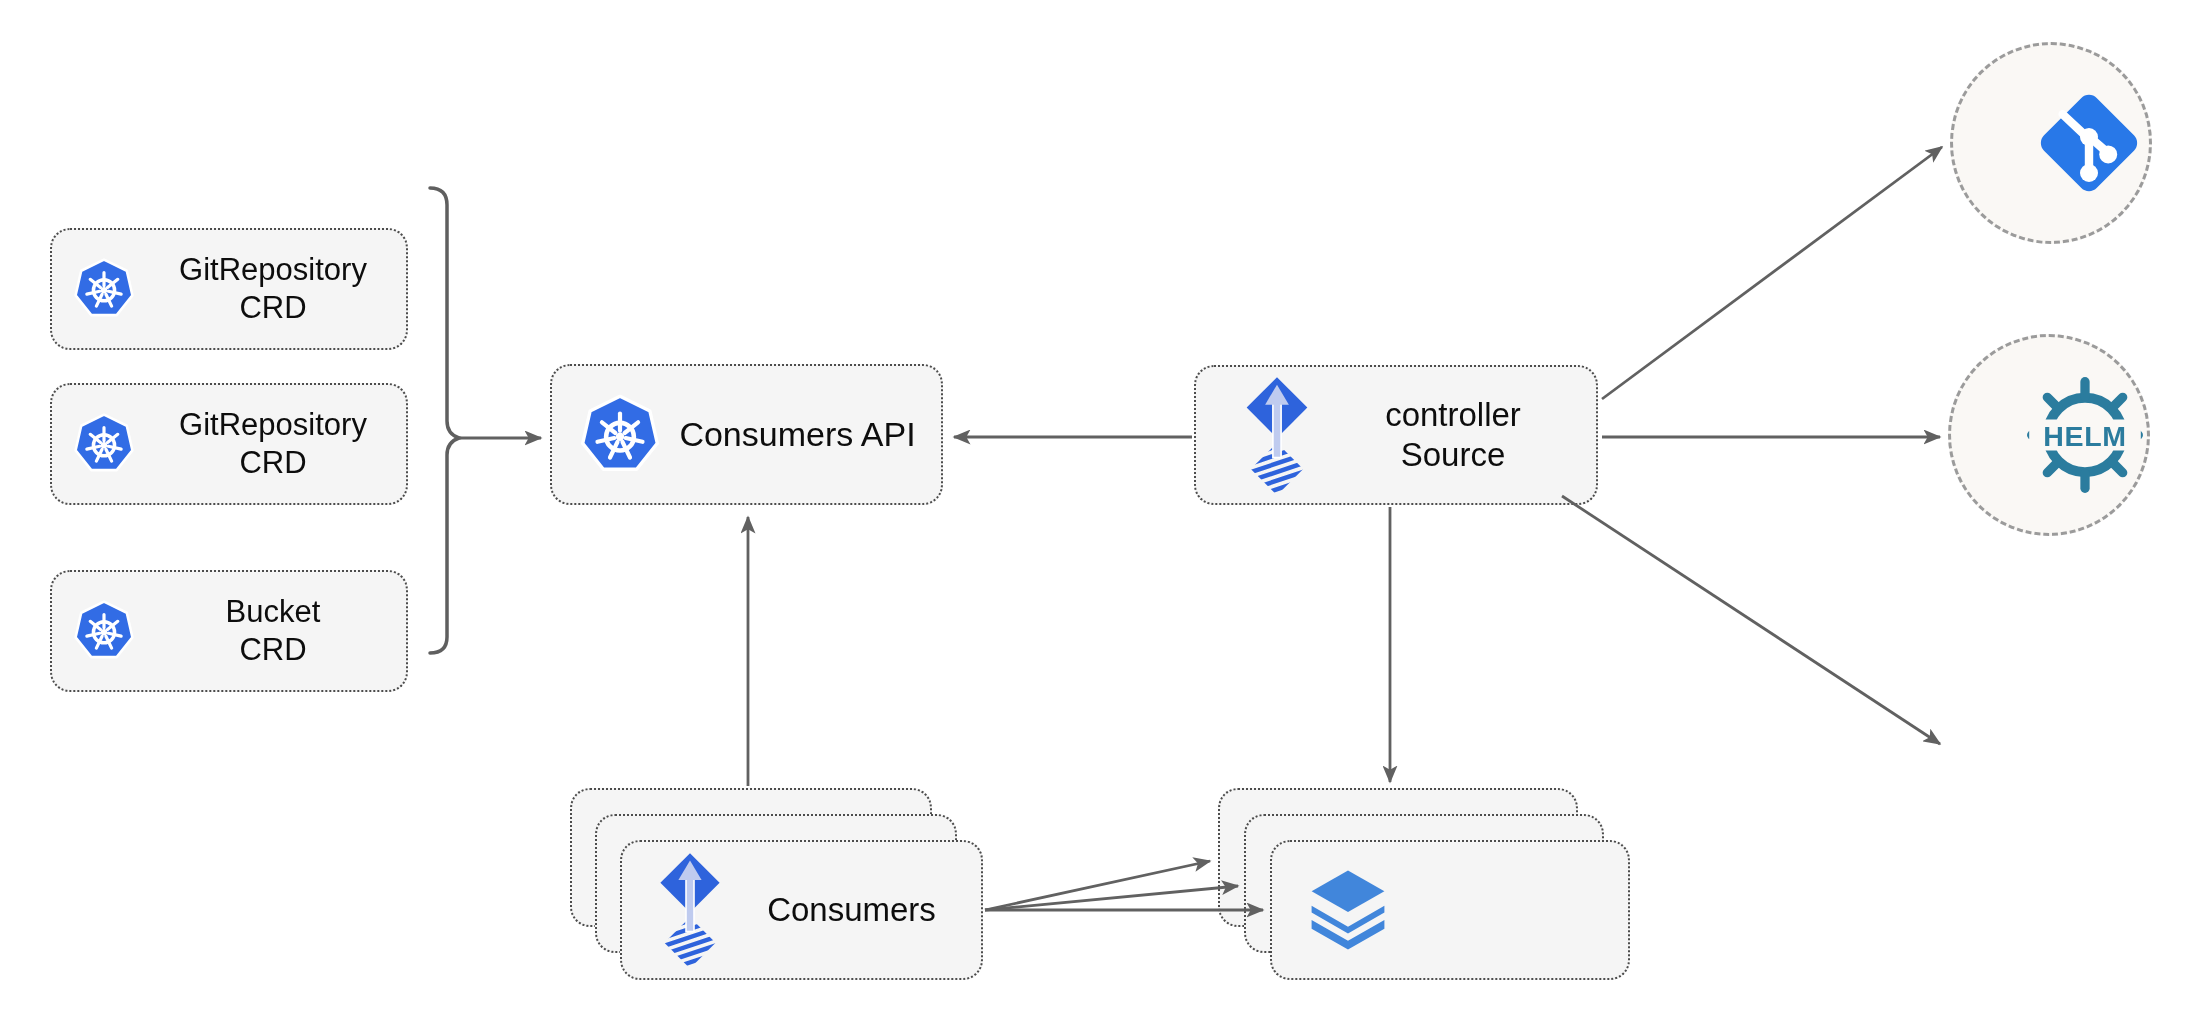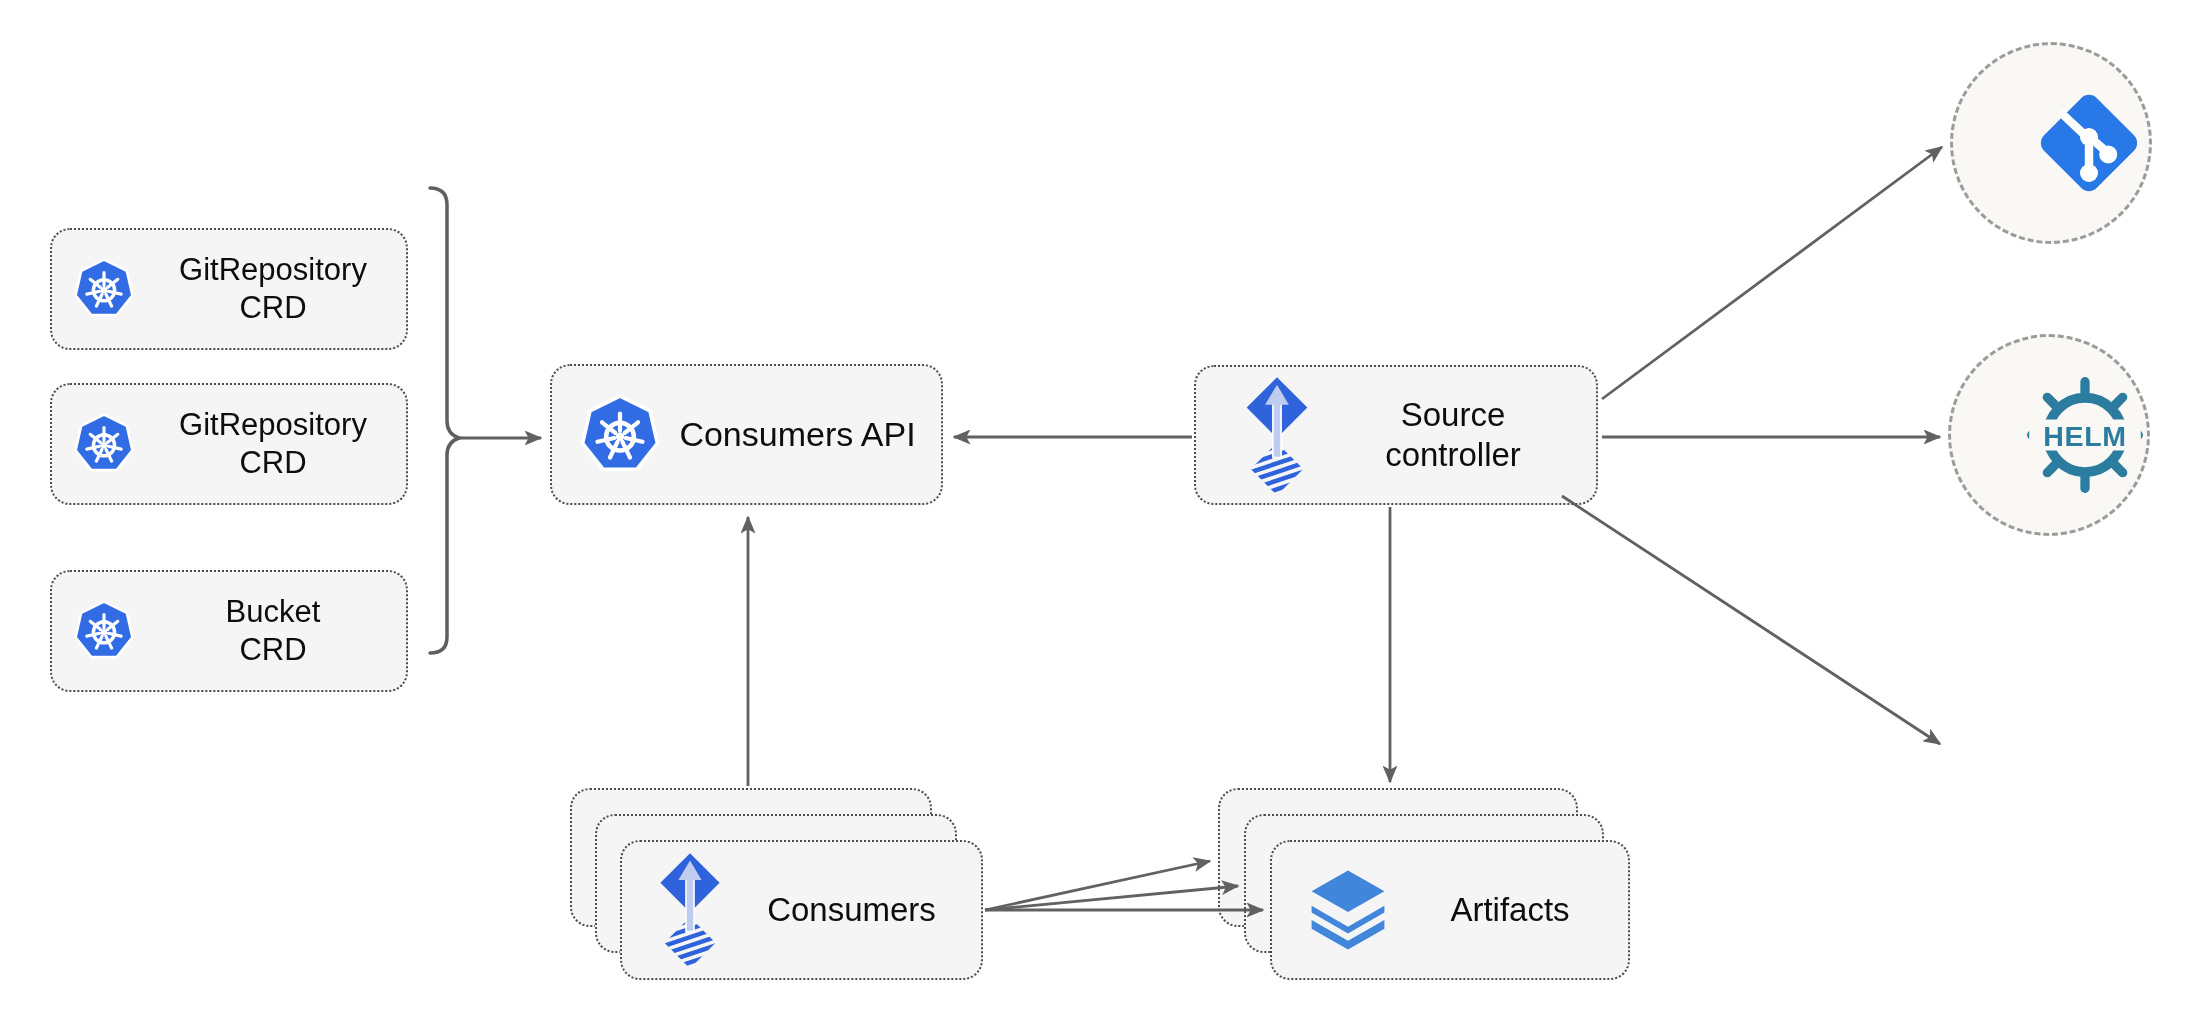--- a/index.html
+++ b/index.html
@@ -145,22 +145,22 @@
         <path d="M14,131.5 L86,107.5"></path>
           <path d="M14,142 L86,118"></path>
           <path d="M14,152.5 L86,128.5"></path>
       </g>
       <g fill="#BFCBEF">
         <path d="M45,35 h10 v67 h-10 z" stroke="#ffffff" stroke-width="2"></path>
         <polygon points="50,13 64.5,37.5 35.5,37.5"></polygon>
       </g>
     </svg>
     <div class="lbl">
+      <span>controller</span>
       <span>Source</span>
-      <span>controller</span>
     </div>
   </div>
 
   <div class="node stackbox consumers-back"></div>
   <div class="node stackbox consumers-mid"></div>
   <div class="node consumers-front">
     <svg width="80" height="120" viewBox="0 0 100 150">
       <defs>
           <clipPath id="fluxclip-b">
             <polygon points="50,84 82,116 50,148 18,116"></polygon>
@@ -188,23 +188,20 @@
   <div class="node stackbox artifacts-back"></div>
   <div class="node stackbox artifacts-mid"></div>
   <div class="node artifacts-front">
     <svg width="104" height="104" viewBox="0 0 100 100">
       <g fill="#4186DB">
         <polygon points="50,12 85,32 50,52 15,32"></polygon>
         <polygon points="15,46 50,66 85,46 85,52.5 50,72.5 15,52.5"></polygon>
         <polygon points="15,59.5 50,79.5 85,59.5 85,68 50,88 15,68"></polygon>
       </g>
     </svg>
-    <div class="lbl">
-      <span>Artifacts</span>
-    </div>
   </div>
 
   <div class="circle circle-git">
     <svg width="120" height="120" viewBox="0 0 100 100">
       <rect x="19" y="19" width="62" height="62" rx="9" transform="rotate(45 50 50)" fill="#2878E8"></rect>
       <g stroke="#ffffff" stroke-width="7" stroke-linecap="round">
         <line x1="28" y1="26" x2="45" y2="42"></line>
         <line x1="50" y1="50" x2="50" y2="70"></line>
         <line x1="54" y1="48" x2="62" y2="55"></line>
       </g>

